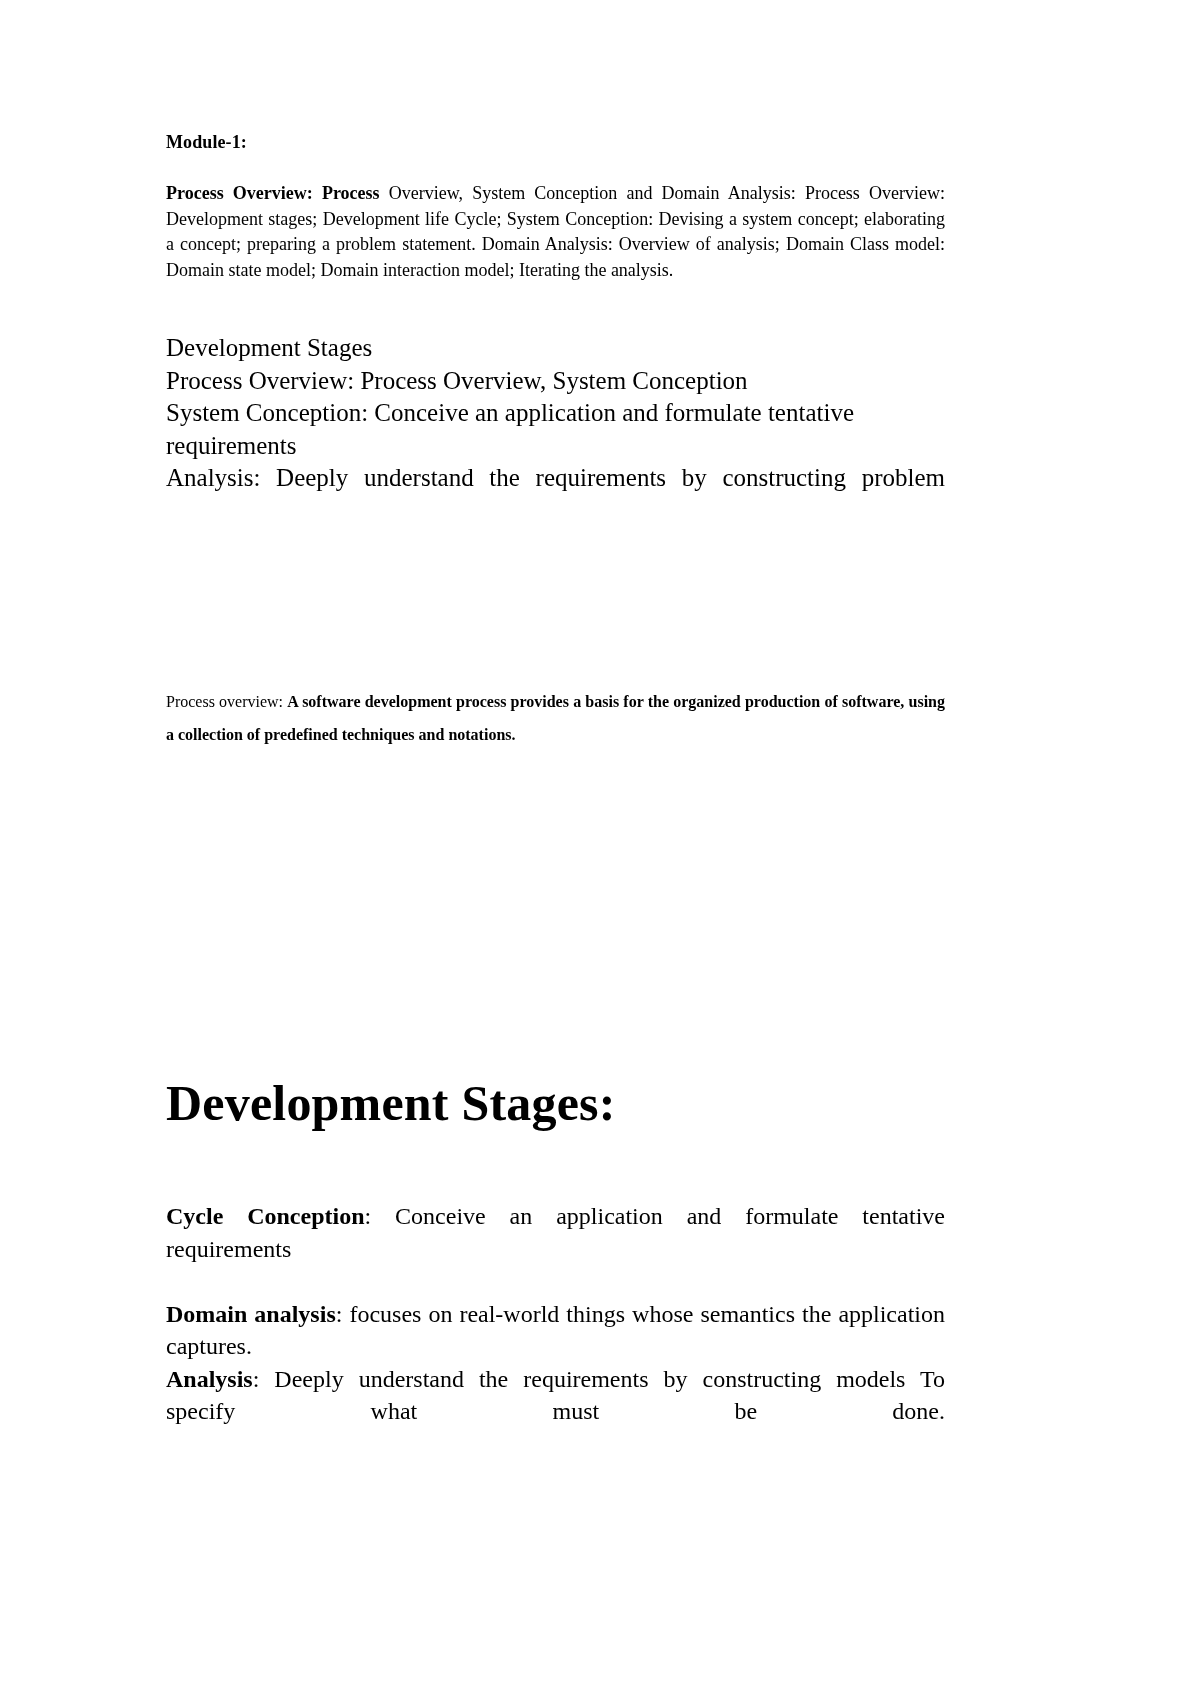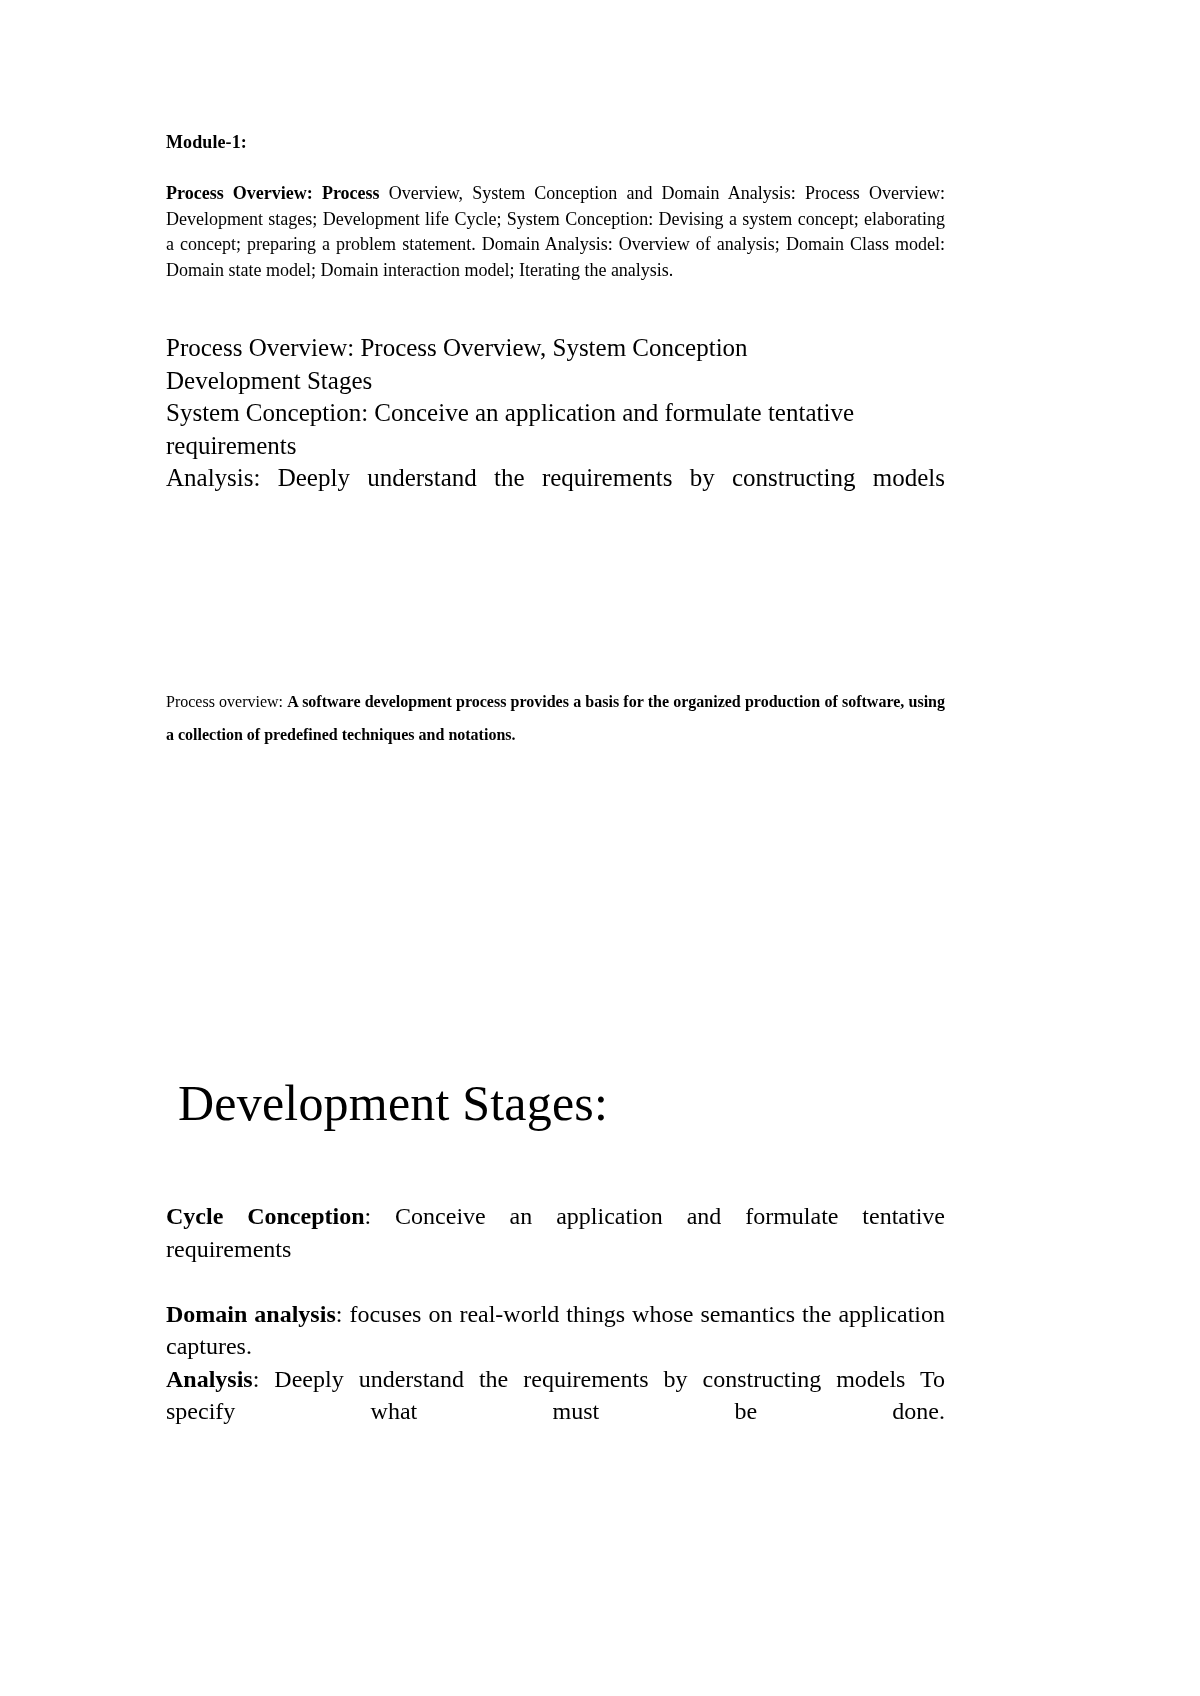--- a/index.html
+++ b/index.html
@@ -98,23 +98,22 @@
   .definition .lead { font-weight: normal; }
 
   
   .big-heading {
     position: absolute;
     top: 1073px;
     left: 0;
     width: 779px;
     font-size: 50px;
     line-height: 60px;
-    font-weight: normal;
+    font-weight: bold;
     letter-spacing: 0.2px;
-    margin-left: 12px;
   }
 
   
   .stages {
     position: absolute;
     top: 1200px;
     left: 0;
     width: 779px;
     font-size: 24px;
     line-height: 32.5px;
@@ -137,24 +136,24 @@
 <body>
 
 <div class="page">
   <div class="content">
 
     <h2 class="module-title">Module-1:</h2>
 
     <p class="syllabus"><b>Process Overview: Process</b><span> Overview, System Conception and Domain Analysis: Process Overview: Development stages; Development life Cycle; System Conception: Devising a system concept; elaborating a concept; preparing a problem statement. Domain Analysis: Overview of analysis; Domain Class model: Domain state model; Domain interaction model; Iterating the analysis.</span></p>
 
     <div class="overview-block">
+      <div class="line nowrapline">Development Stages</div>
       <div class="line nowrapline">Process Overview: Process Overview, System Conception</div>
-      <div class="line nowrapline">Development Stages</div>
       <div class="line nowrapline">System Conception: Conceive an application and formulate tentative requirements</div>
-      <div class="line just">Analysis: Deeply understand the requirements by constructing models</div>
+      <div class="line just">Analysis: Deeply understand the requirements by constructing problem</div>
     </div>
 
     <p class="definition"><span class="lead">Process overview: </span><b>A software development process provides a basis for the organized production of software, using  a collection of predefined techniques and notations.</b></p>
 
     <h1 class="big-heading">Development Stages:</h1>
 
     <div class="stages">
       <div class="line just"><b>Cycle Conception</b><span>: </span><span>Conceive an application and formulate tentative requirements</span></div>
       <div class="line"><b>Domain analysis</b><span>: </span><span>focuses on real-world things whose semantics the application captures.</span></div>
       <div class="line just"><b>Analysis</b><span>: </span><span>Deeply understand the requirements by constructing models To specify what must be done.</span></div>

